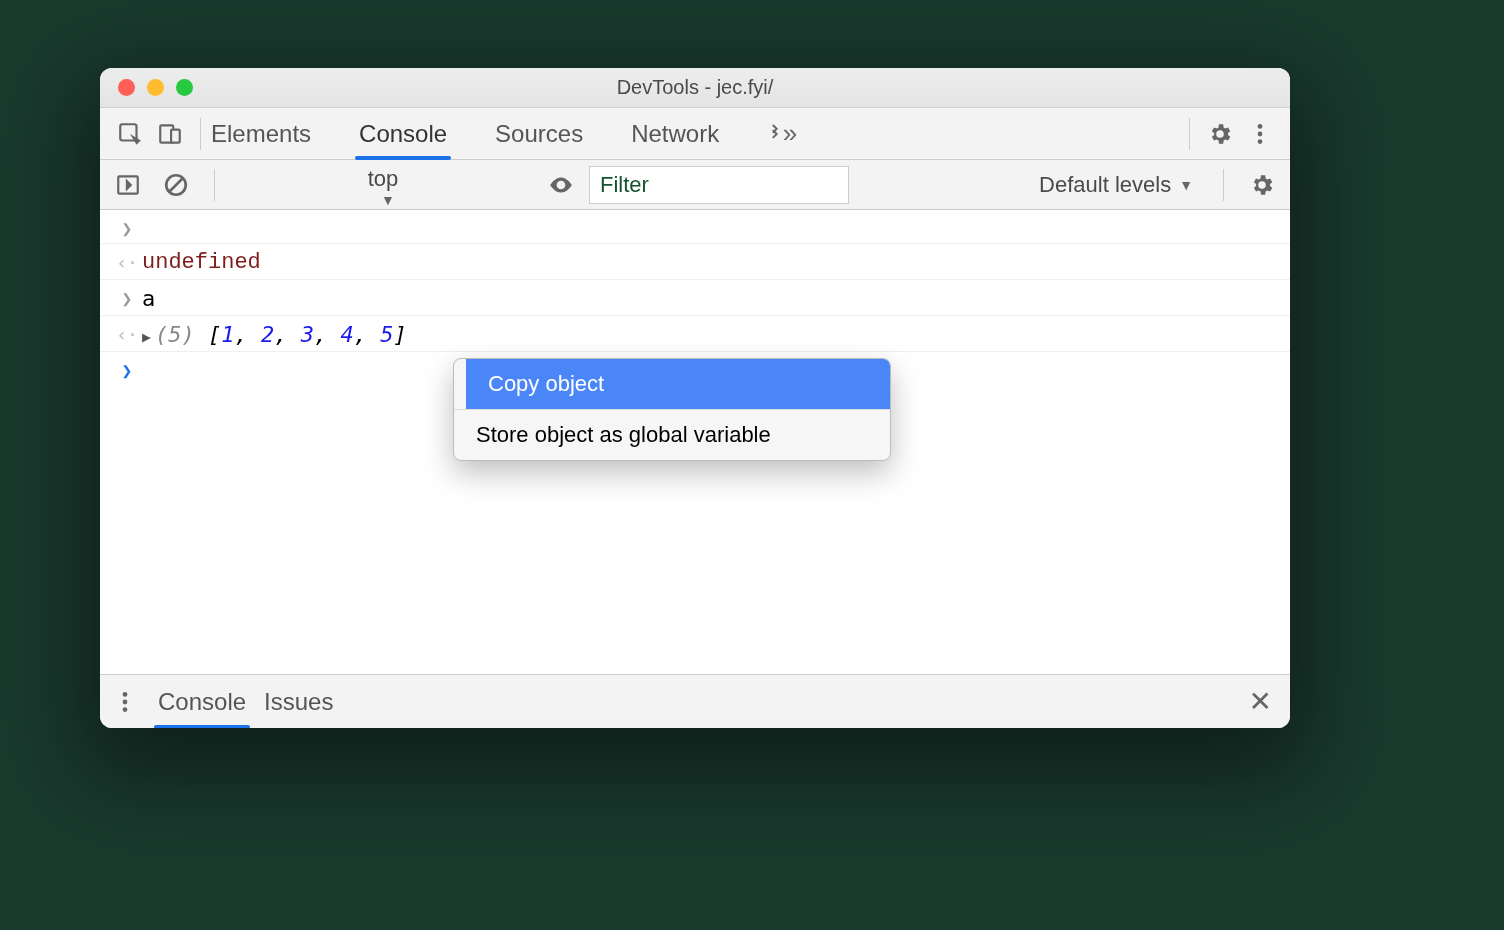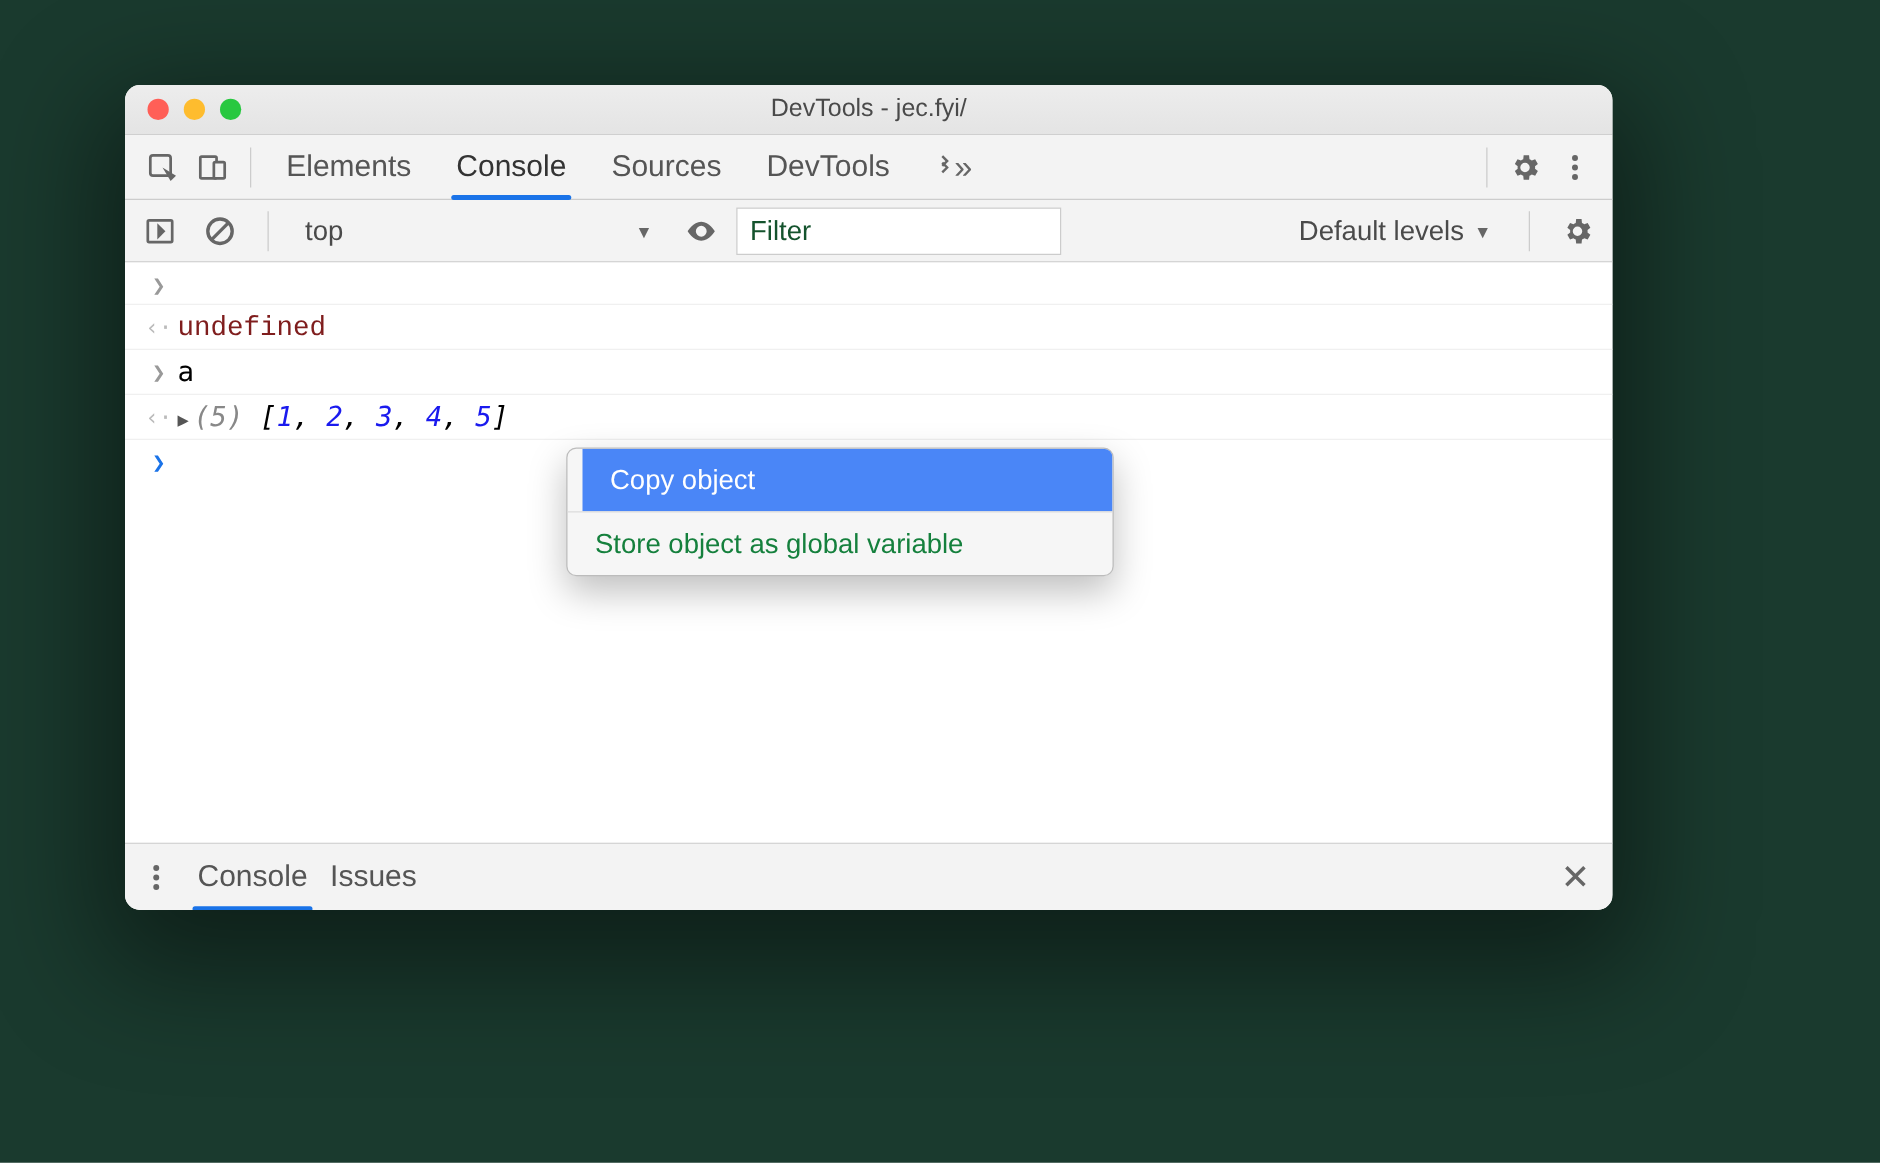--- a/index.html
+++ b/index.html
@@ -45,37 +45,37 @@
     display:flex; align-items:center;
     padding: 0 10px;
   }
   .iconbtn {
     width:40px; height:40px;
     display:flex; align-items:center; justify-content:center;
     color:#666;
   }
   .iconbtn svg { width:26px; height:26px; }
   .divider { width:1px; height:32px; background:#ccc; margin:0 10px; }
-  .tabs { display:flex; gap:36px; margin-left:18px; font-size:24px; color:#555; align-items:center; height:100%; }
+  .tabs { display:flex; gap:48px; font-size:24px; color:#555; align-items:center; height:100%; }
   .tab { height:100%; display:flex; align-items:center; position:relative; cursor:default; }
   .tab.active { color:#333; }
   .tab.active::after {
     content:""; position:absolute; left:-4px; right:-4px; bottom:-1px; height:4px; background:#1a73e8; border-radius:2px;
   }
   .spacer{flex:1;}
   
   .filterbar {
     height:50px; background:#f3f3f3; border-bottom:1px solid #ccc;
     display:flex; align-items:center; padding:0 8px; gap:8px;
   }
   .selectbox {
     height:40px; min-width:300px;
     border:1px solid transparent;
     display:flex; align-items:center; justify-content:space-between;
-    padding:0 10px; font-size:22px; color:#4a4a4a;
+    padding:0 10px; font-size:22px; color:#4a4a4a;flex-direction:column;
   }
   .tri { font-size:14px; color:#666; margin-left:10px; }
   .filterinput {
     height:38px; width:260px; background:#fff;
     border:1px solid #ccc; display:flex; align-items:center;
     padding:0 10px; font-size:22px; color:#14532d;
   }
   .levels { font-size:22px; color:#4a4a4a; display:flex; align-items:center; margin-left:auto; margin-right:12px;}
   
   .console {
@@ -104,21 +104,21 @@
     left:353px; top:148px;
     width:438px;
     background:#f6f6f6;
     border:1px solid #bcbcbc;
     border-radius:8px;
     box-shadow:0 12px 30px rgba(0,0,0,0.25);
     overflow:hidden;
     font-family:-apple-system, Arial, sans-serif;
   }
   .ctxitem {
-    padding:12px 22px; font-size:22px; color:#15803d;
+    padding:12px 22px; font-size:22px; color:#000000;
   }
   .ctxitem.sel { background:#4a86f7; color:#fff;margin-left:12px; }
   .ctxsep { height:1px; background:#dcdcdc; }
   
   .drawer {
     height:54px; background:#f3f3f3; border-top:1px solid #ccc;
     display:flex; align-items:center; padding:0 10px; gap:18px;
   }
   .drawer .tab { font-size:24px; color:#555; height:100%;}
   .closex { margin-left:auto; font-size:28px; color:#666; padding-right:8px;}
@@ -148,21 +148,21 @@
       <svg viewBox="0 0 24 24" fill="none" stroke="currentColor" stroke-width="2">
         <rect x="3" y="4" width="12" height="16" rx="1"></rect>
           <rect x="13" y="8" width="8" height="12" rx="1" fill="#f3f3f3"></rect>
       </svg>
     </div>
     <div class="divider"></div>
     <div class="tabs">
       <div class="tab">Elements</div>
       <div class="tab active">Console</div>
       <div class="tab">Sources</div>
-      <div class="tab">DevTools</div>
+      <div class="tab">Network</div>
       <div class="iconbtn" style="width:30px">
         <svg viewBox="0 0 24 24" stroke="currentColor" stroke-width="3" fill="none">
             <path d="M6 9l6 6 6-6" transform="rotate(-90 12 12)"></path>
             <path d="M6 9l6 6 6-6" transform="rotate(-90 12 12) translate(8 0)"></path>
           </svg>
         <span style="font-size:26px;color:#666">»</span>
       </div>
     </div>
     <div class="spacer"></div>
     <div class="divider"></div>

